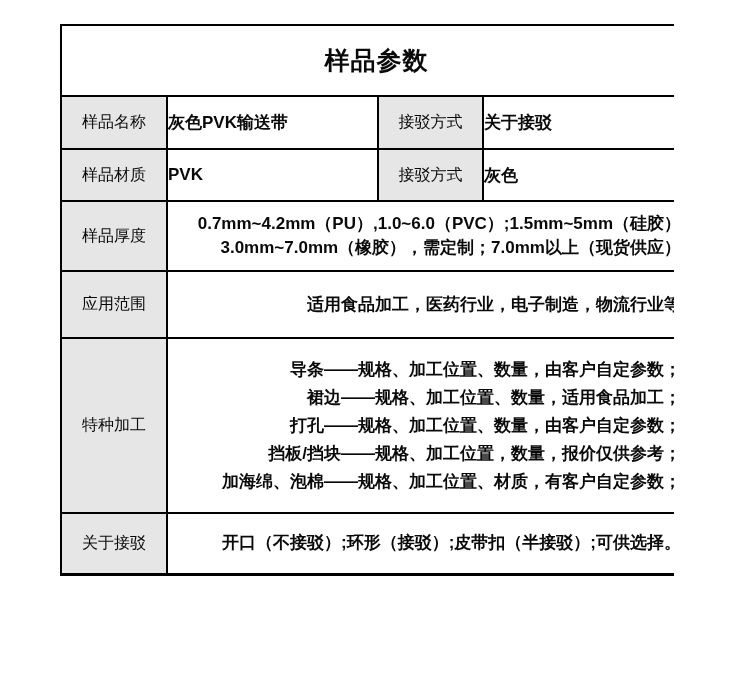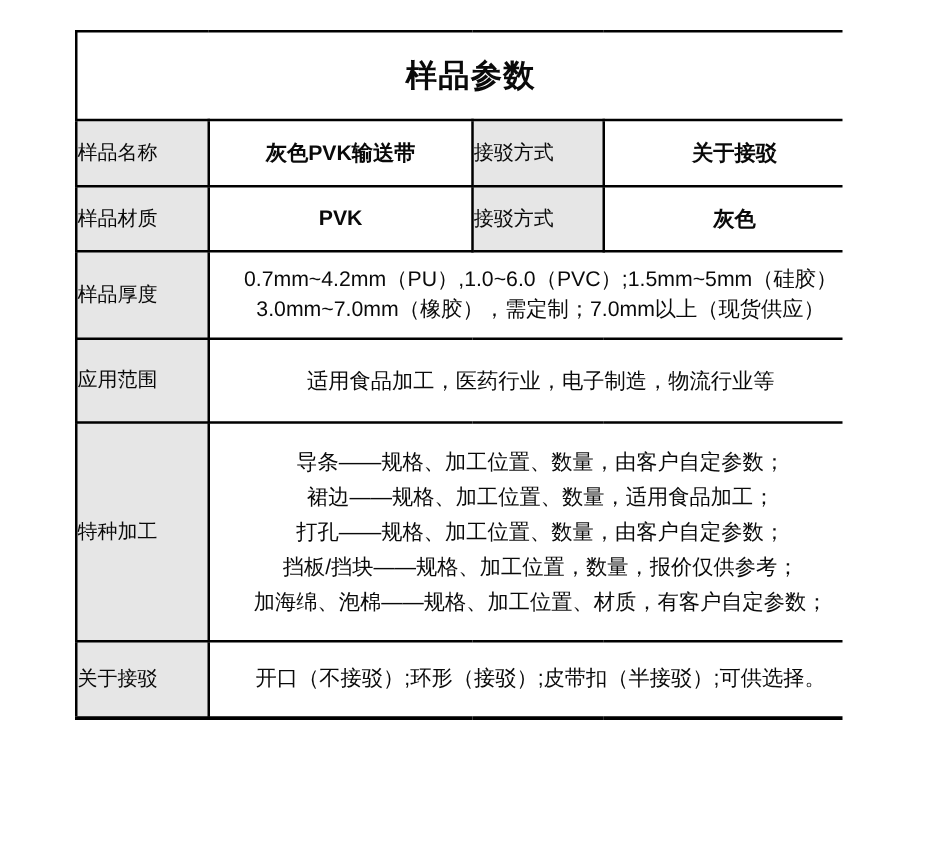--- a/index.html
+++ b/index.html
@@ -31,43 +31,44 @@
   td.title-cell {
     height: 71px;
     text-align: center;
     font-size: 25px;
     font-weight: bold;
     letter-spacing: 1px;
     background: #ffffff;
   }
   td.label-cell {
     background: #e6e6e6;
+    text-align: center;
     font-size: 16px;
     font-weight: normal;
     color: #0a0a0a;
   }
   td.kv-value {
-    text-align: center;
+    text-align: left;
     font-size: 17px;
     font-weight: bold;
     background: #ffffff;
   }
   tr.row-1 td { height: 53px; }
   tr.row-2 td { height: 52px; margin-left: 12px; }
   tr.row-3 td { height: 70px; }
   tr.row-4 td { height: 67px; }
   tr.row-5 td { height: 175px; }
   tr.row-6 td { height: 61px; }
   td.content-cell {
     background: #ffffff;
-    text-align: center;
+    text-align: right;
     padding: 6px 10px 6px 16px;
     font-size: 17px;
     line-height: 24px;
-    font-weight: normal;
+    font-weight: bold;
   }
   tr.row-5 td.content-cell { line-height: 28px; }
   .footnote {
     position: absolute;
     left: 61px; top: 586px;
     width: 645px;
     font-size: 17px;
     line-height: 28px;
     font-weight: 500;
     color: #0a0a0a;

